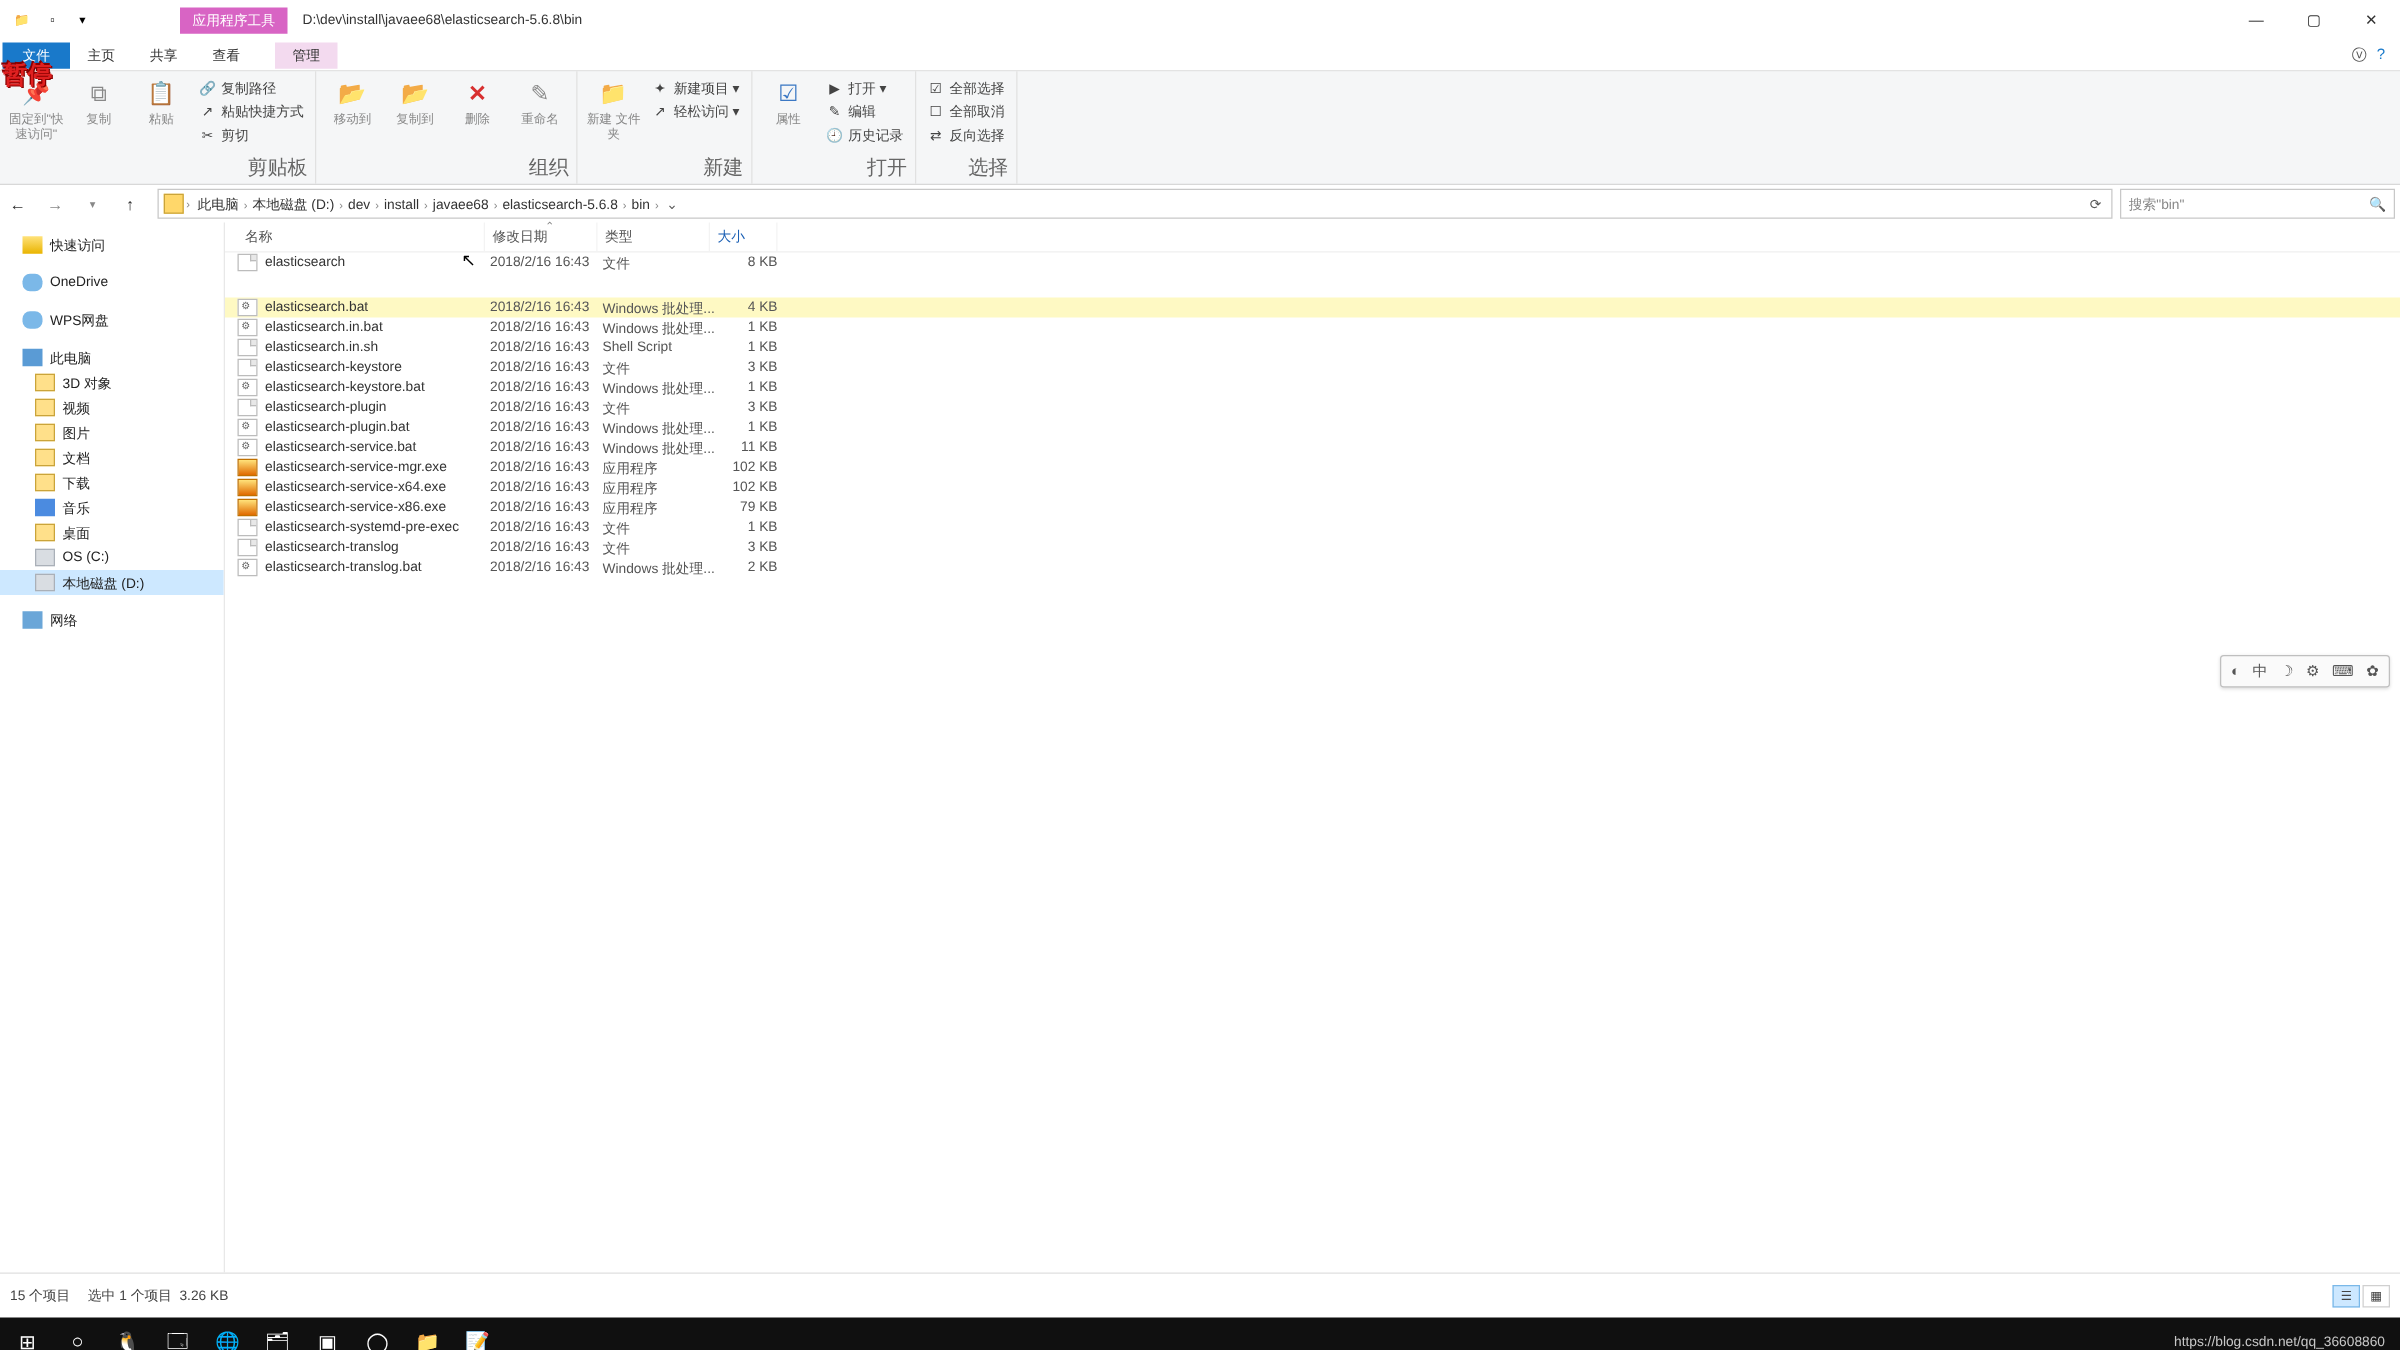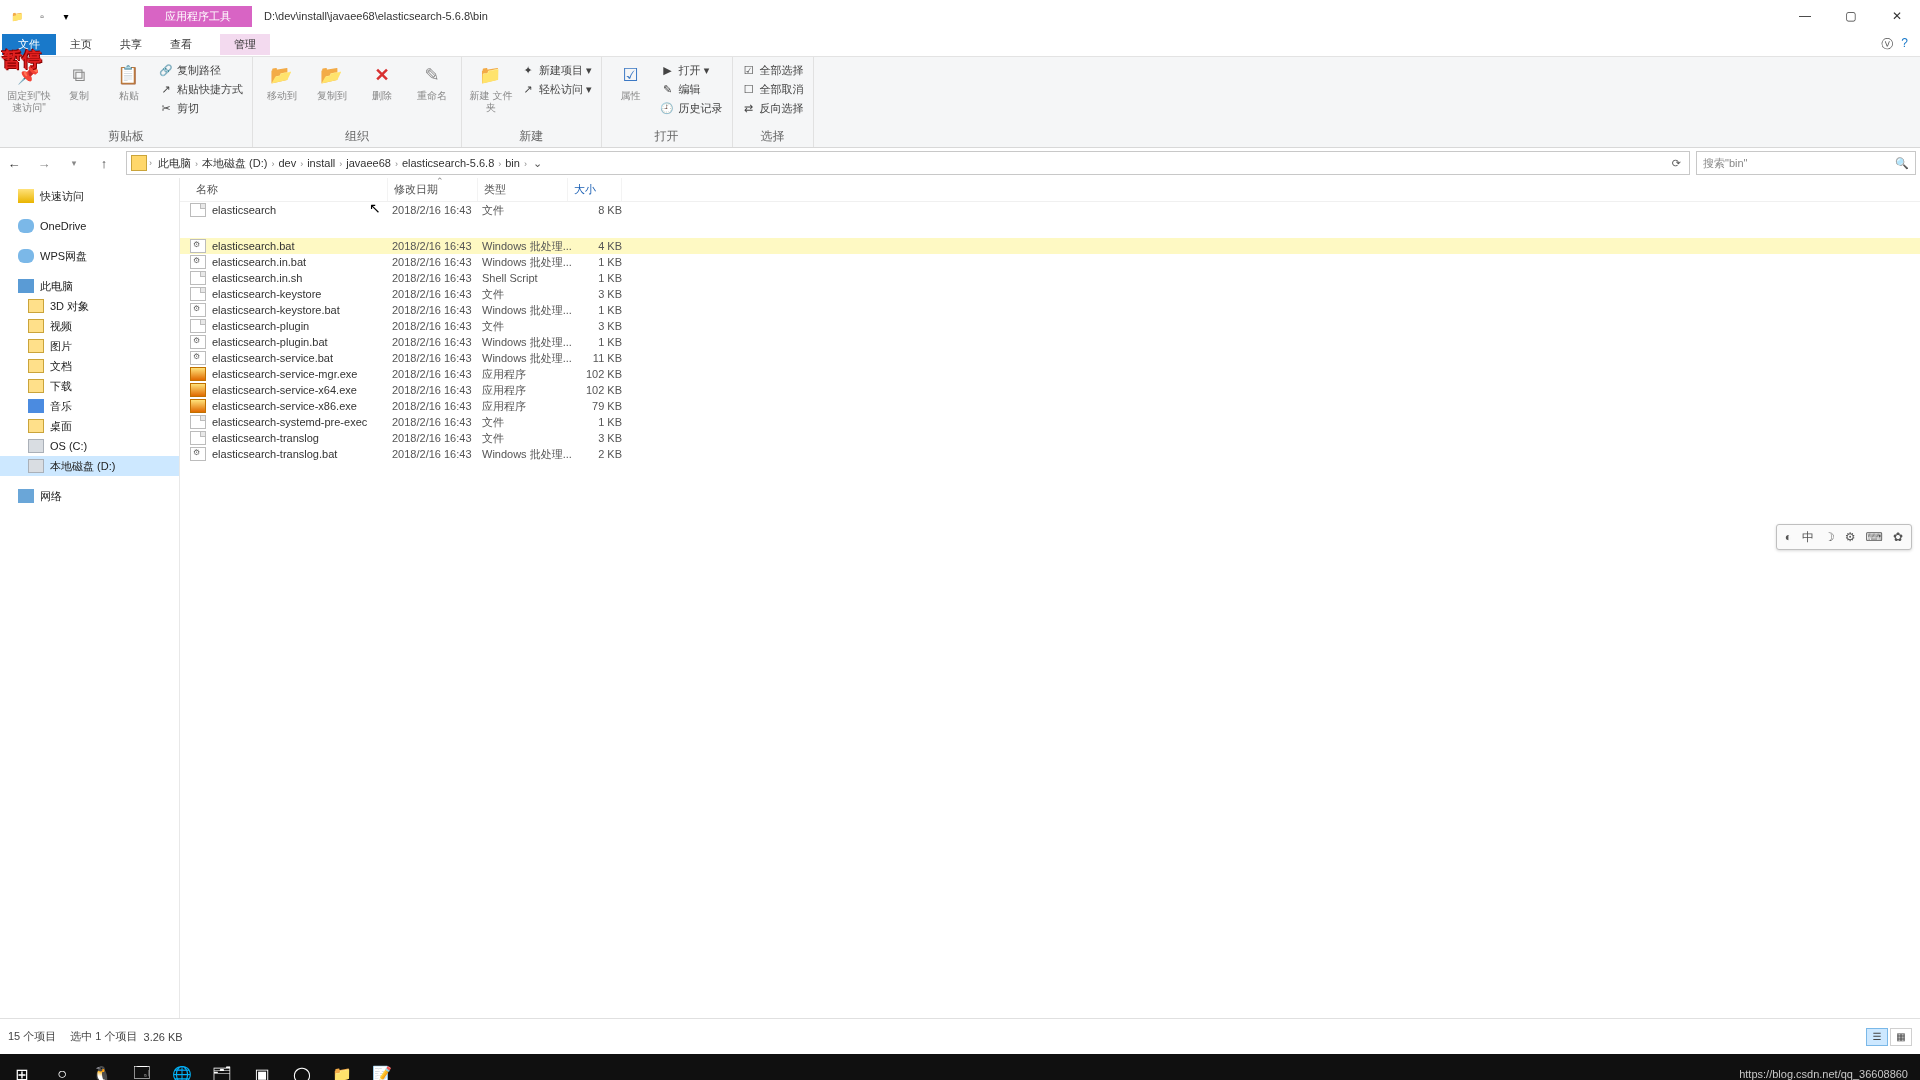--- a/index.html
+++ b/index.html
@@ -5,38 +5,38 @@
 * { margin: 0; padding: 0; box-sizing: border-box; font-family: "Microsoft YaHei", "Segoe UI", sans-serif; }
 html, body { width: 1920px; height: 1080px; overflow: hidden; background: #fff; }
 
 
 .watermark { position: absolute; top: 2px; left: 2px; font-size: 20px; font-weight: bold; color: #e02020; text-shadow: 1px 1px 0 #800, -1px -1px 0 #800; z-index: 999; margin-top: 44px; }
 
 
 .titlebar { height: 32px; background: #fff; display: flex; align-items: center; border-bottom: 0px; }
 .qat { display: flex; gap: 0px; padding-left: 6px; }
 .qat .qbtn { width: 24px; height: 22px; display:flex; align-items:center; justify-content:center; font-size:10px; }
-.tab-context { margin-left: 66px; background:#d864c4; color:#fff; font-size:11px; padding:3px 21px; }
+.tab-context { margin-left: 66px; background:#d864c4; color:#fff; font-size:11px; padding:3px 10px; }
 .title-path { margin-left: 12px; font-size: 11px; color: #333; flex: 0 0 auto; }
 .titlebar-spacer { flex: 1; }
 .win-controls { display:flex; }
 .win-controls div { width: 46px; height: 30px; display:flex; align-items:center; justify-content:center; font-size:12px; color:#333; }
 
 
 .tabs-row { height: 24px; display:flex; align-items:center; font-size:11px; border-bottom:0; }
 .tabs-row .filetab { background:#1979ca; color:#fff; padding:3px 16px; margin-left:2px; }
 .tabs-row .tab { padding:3px 14px; color:#333; }
 .tabs-row .ctx-tab { background:#f3daef; padding:3px 14px; color:#333; margin-left: 14px; }
 .tabs-row .help-icons { margin-left:auto; margin-right:12px; display:flex; gap:8px; font-size:12px; color:#555; }
 
 
 .ribbon { height: 92px; background:#f5f6f7; border-top:1px solid #e3e3e3; border-bottom:1px solid #d8d8d8; display:flex; font-size:11px; color:#444; }
 .grp { border-right:1px solid #e1e1e1; padding:3px 6px 0 6px; display:flex; flex-direction:column; }
 .grp-body { flex:1; display:flex; align-items:flex-start; gap:4px; }
-.grp-label { text-align:center; font-size:12px; color:#666; padding-bottom:2px; }
+.grp-label { text-align:right; font-size:16px; color:#666; padding-bottom:2px; }
 .bigbtn { display:flex; flex-direction:column; align-items:center; width:46px; padding-top:2px; color:#888; }
 .bigbtn .ico { width:26px; height:26px; display:flex; align-items:center; justify-content:center; font-size:18px; }
 .bigbtn span { font-size:10px; line-height:12px; text-align:center; margin-top:2px; }
 .smallrow { display:flex; flex-direction:column; gap:2px; padding-top:2px; }
 .smallrow div { display:flex; align-items:center; gap:4px; font-size:11px; white-space:nowrap; padding:1px 3px; }
 .smallrow .sico { width:14px; height:14px; display:inline-flex; align-items:center; justify-content:center; font-size:11px; }
 
 
 .navbar { height: 30px; display:flex; align-items:center; gap:6px; padding:0 2px; border-bottom:0; }
 .navbtn { width:24px; height:24px; display:flex; align-items:center; justify-content:center; color:#888; font-size:13px; }

